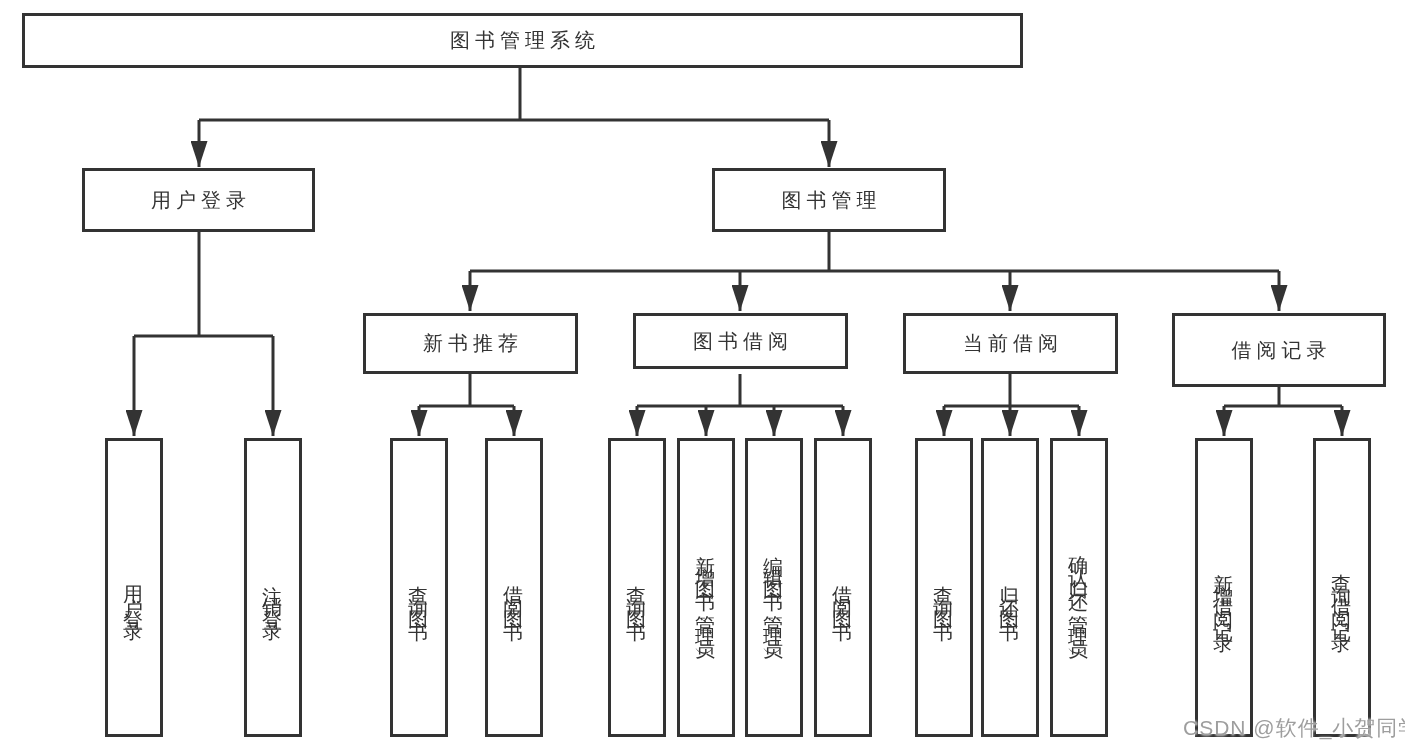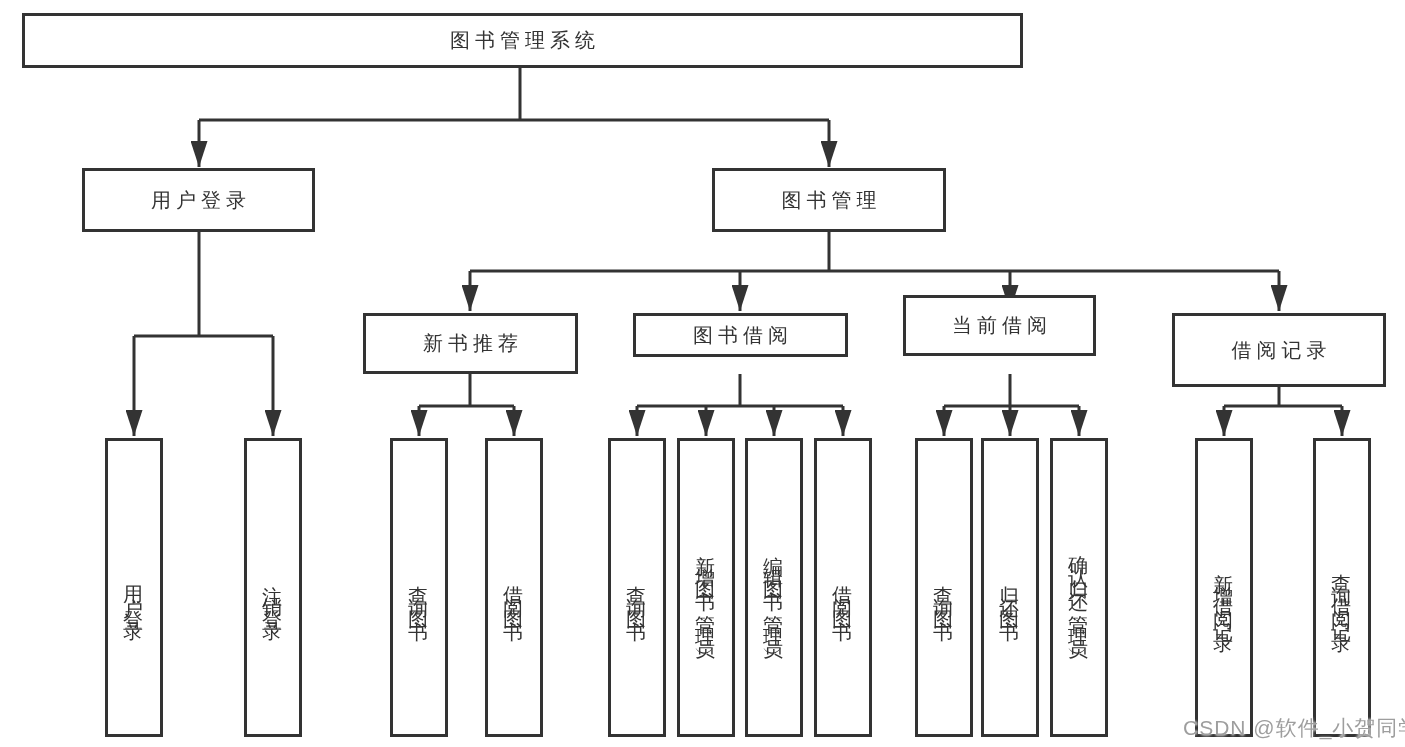--- a/index.html
+++ b/index.html
@@ -99,24 +99,24 @@
   <div class="node" style="left:82px;top:168px;width:233px;height:64px;">
     <span class="h-label">用户登录</span>
   </div>
   <div class="node" style="left:363px;top:313px;width:215px;height:61px;">
     <span class="h-label">新书推荐</span>
   </div>
 
   <div class="node" style="left:712px;top:168px;width:234px;height:64px;">
     <span class="h-label">图书管理</span>
   </div>
-  <div class="node" style="left:633px;top:313px;width:215px;height:44px;">
+  <div class="node" style="left:633px;top:313px;width:215px;height:56px;">
     <span class="h-label">图书借阅</span>
   </div>
-  <div class="node" style="left:903px;top:295px;width:193px;height:61px;">
+  <div class="node" style="left:903px;top:313px;width:215px;height:61px;">
     <span class="h-label">当前借阅</span>
   </div>
   <div class="node" style="left:1172px;top:313px;width:214px;height:74px;">
     <span class="h-label">借阅记录</span>
   </div>
 
   <div class="node" style="left:105px;top:438px;width:58px;height:299px;">
     <span class="v-label">用户登录</span>
   </div>
   <div class="node" style="left:244px;top:438px;width:58px;height:299px;">

